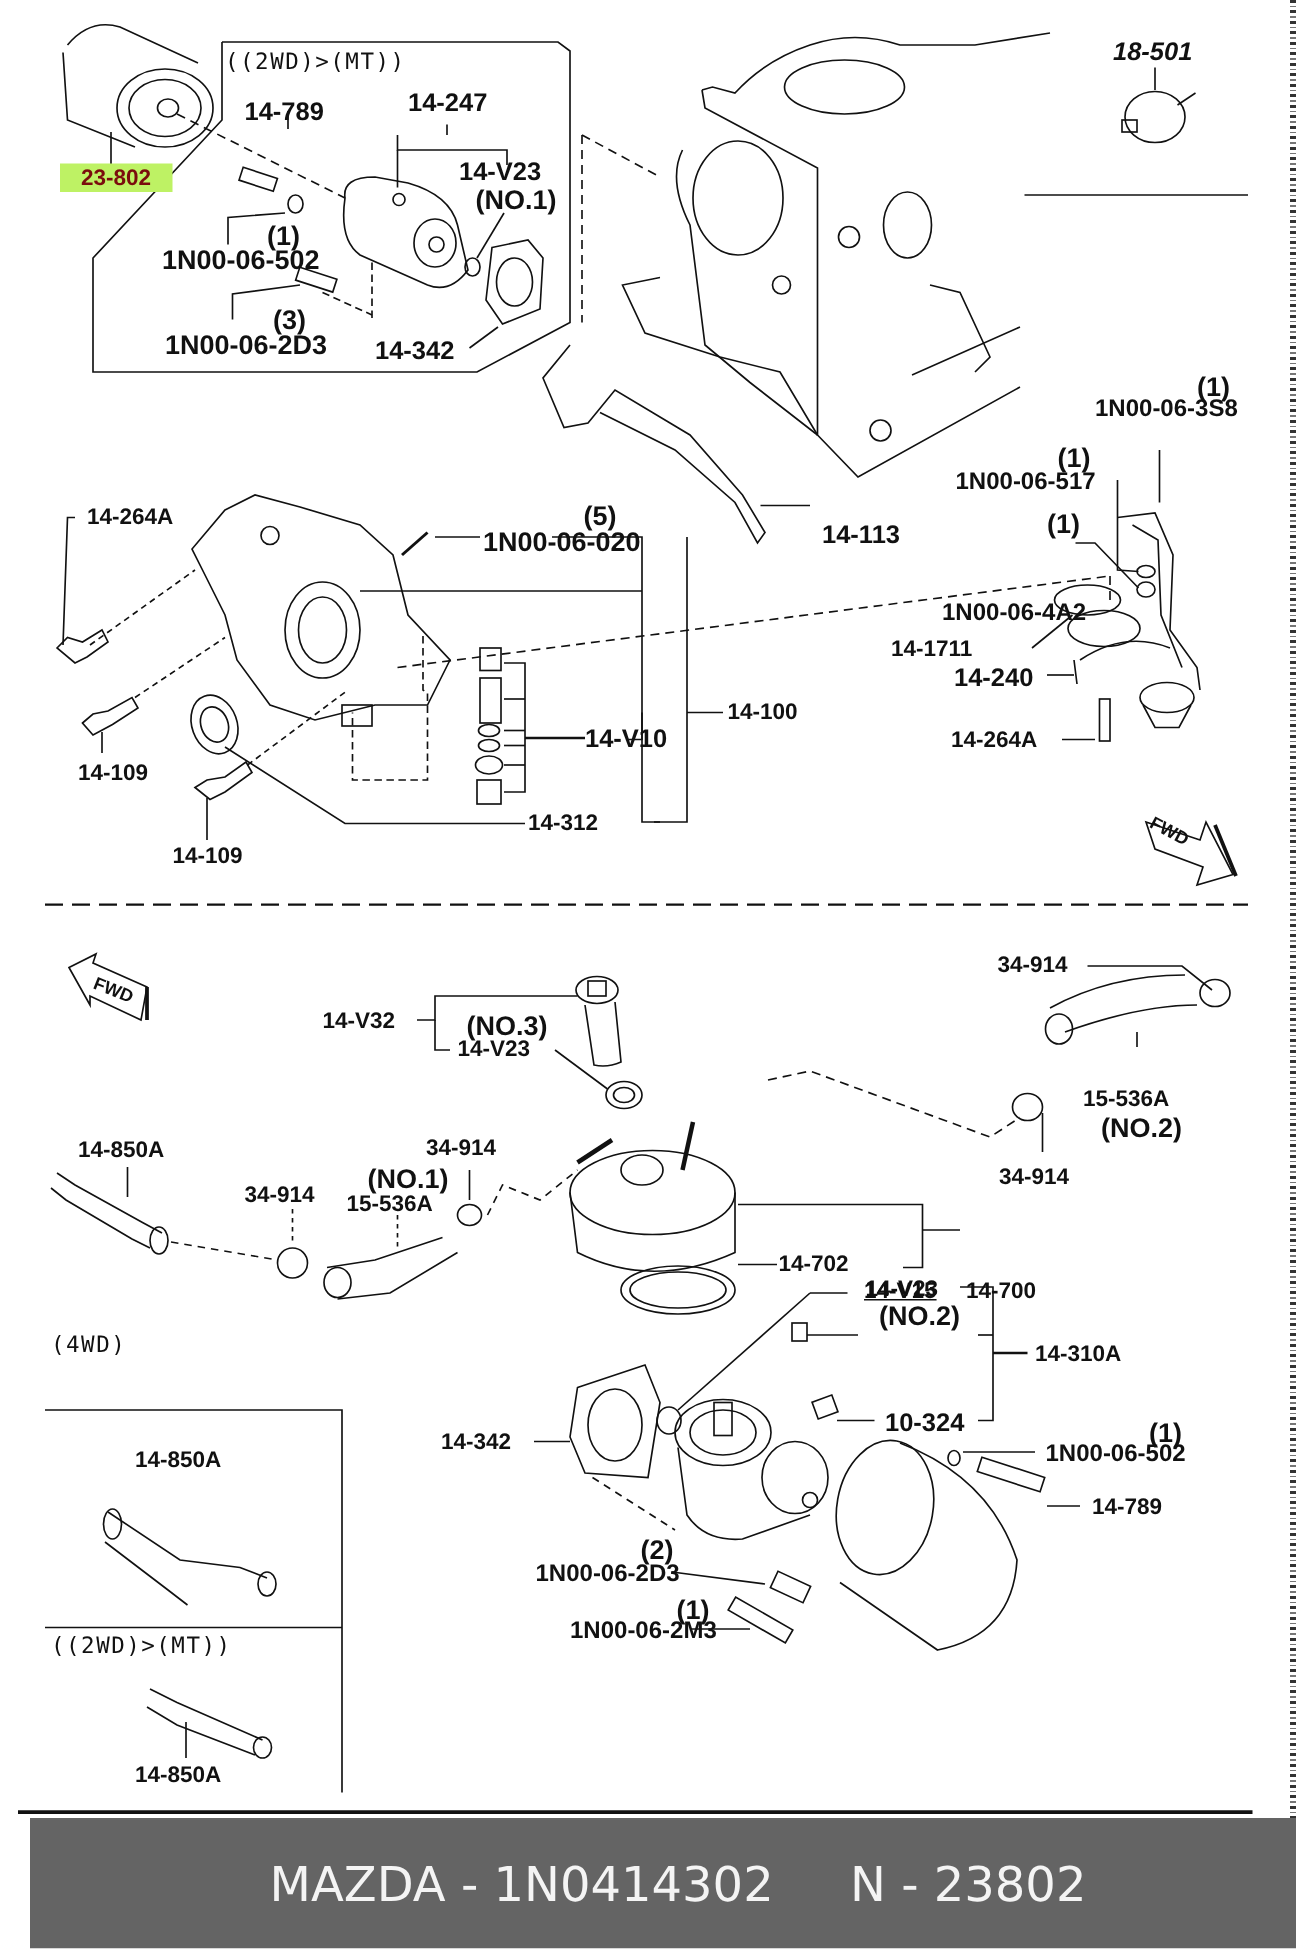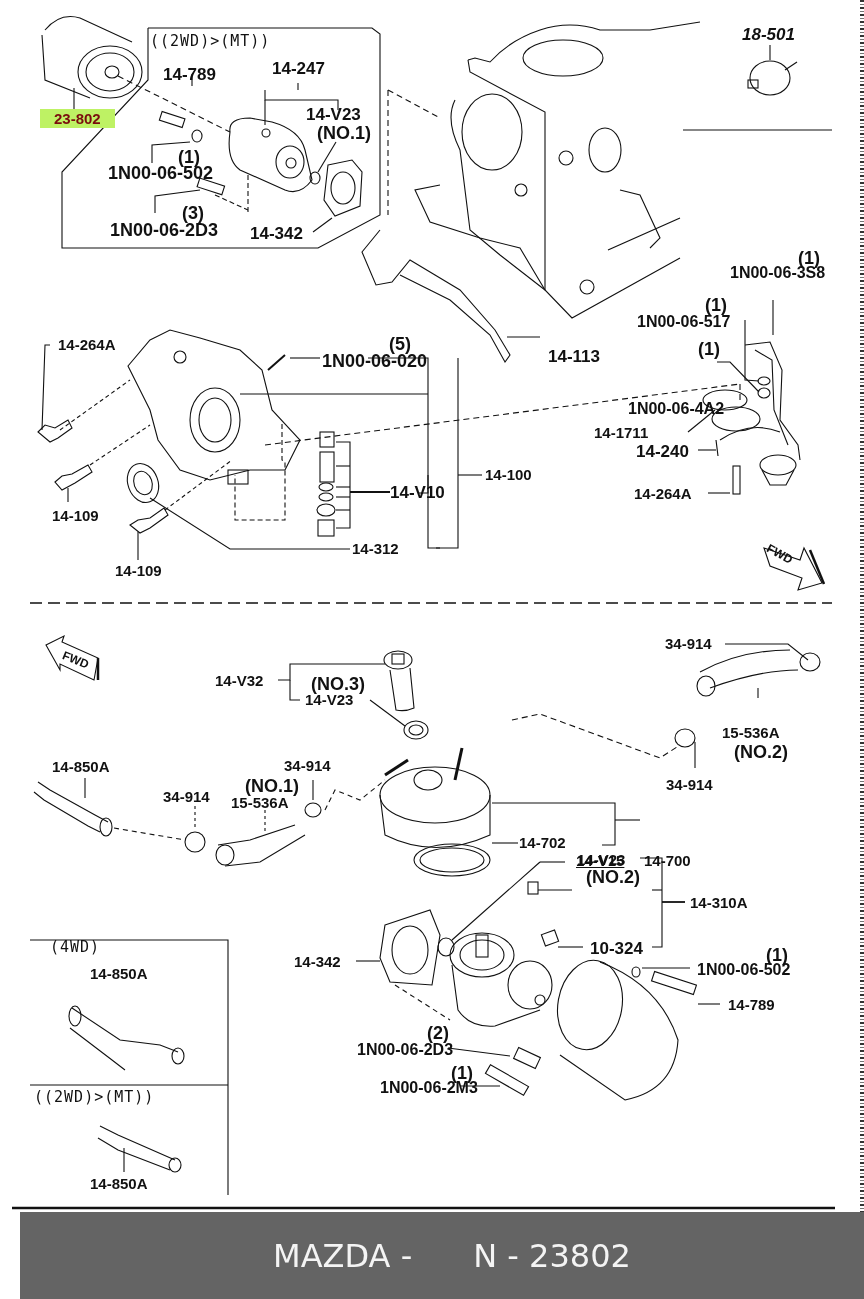--- a/index.html
+++ b/index.html
@@ -332,27 +332,28 @@
   <div class="lbl lg" style="left:590px;top:940px;">10-324</div>
   <div class="lbl md" style="left:294px;top:954px;">14-342</div>
   <div class="lbl sm" style="left:766px;top:946px;">(1)</div>
   <div class="lbl xs" style="left:697px;top:962px;">1N00-06-502</div>
   <div class="lbl md" style="left:728px;top:997px;">14-789</div>
   <div class="lbl sm" style="left:427px;top:1024px;">(2)</div>
   <div class="lbl xs" style="left:357px;top:1042px;">1N00-06-2D3</div>
   <div class="lbl sm" style="left:451px;top:1064px;">(1)</div>
   <div class="lbl xs" style="left:380px;top:1080px;">1N00-06-2M3</div>
 
-  <div class="cond" style="left:34px;top:940px;margin-left:16px;">(4WD)</div>
+  <div class="cond" style="left:34px;top:889px;">(4WD)</div>
   <div class="lbl md" style="left:90px;top:966px;">14-850A</div>
   <div class="cond" style="left:34px;top:1090px;">((2WD)&gt;(MT))</div>
   <div class="lbl md" style="left:90px;top:1176px;">14-850A</div>
 
   <div class="edge"></div>
 </div>
 
 <div id="footer">
   <span>MAZDA</span>
     <span> - </span>
+    <span>1N0414302</span>
     <span>     </span>
     <span>N - </span>
     <span>23802</span>
 </div>
 
 </body></html>

